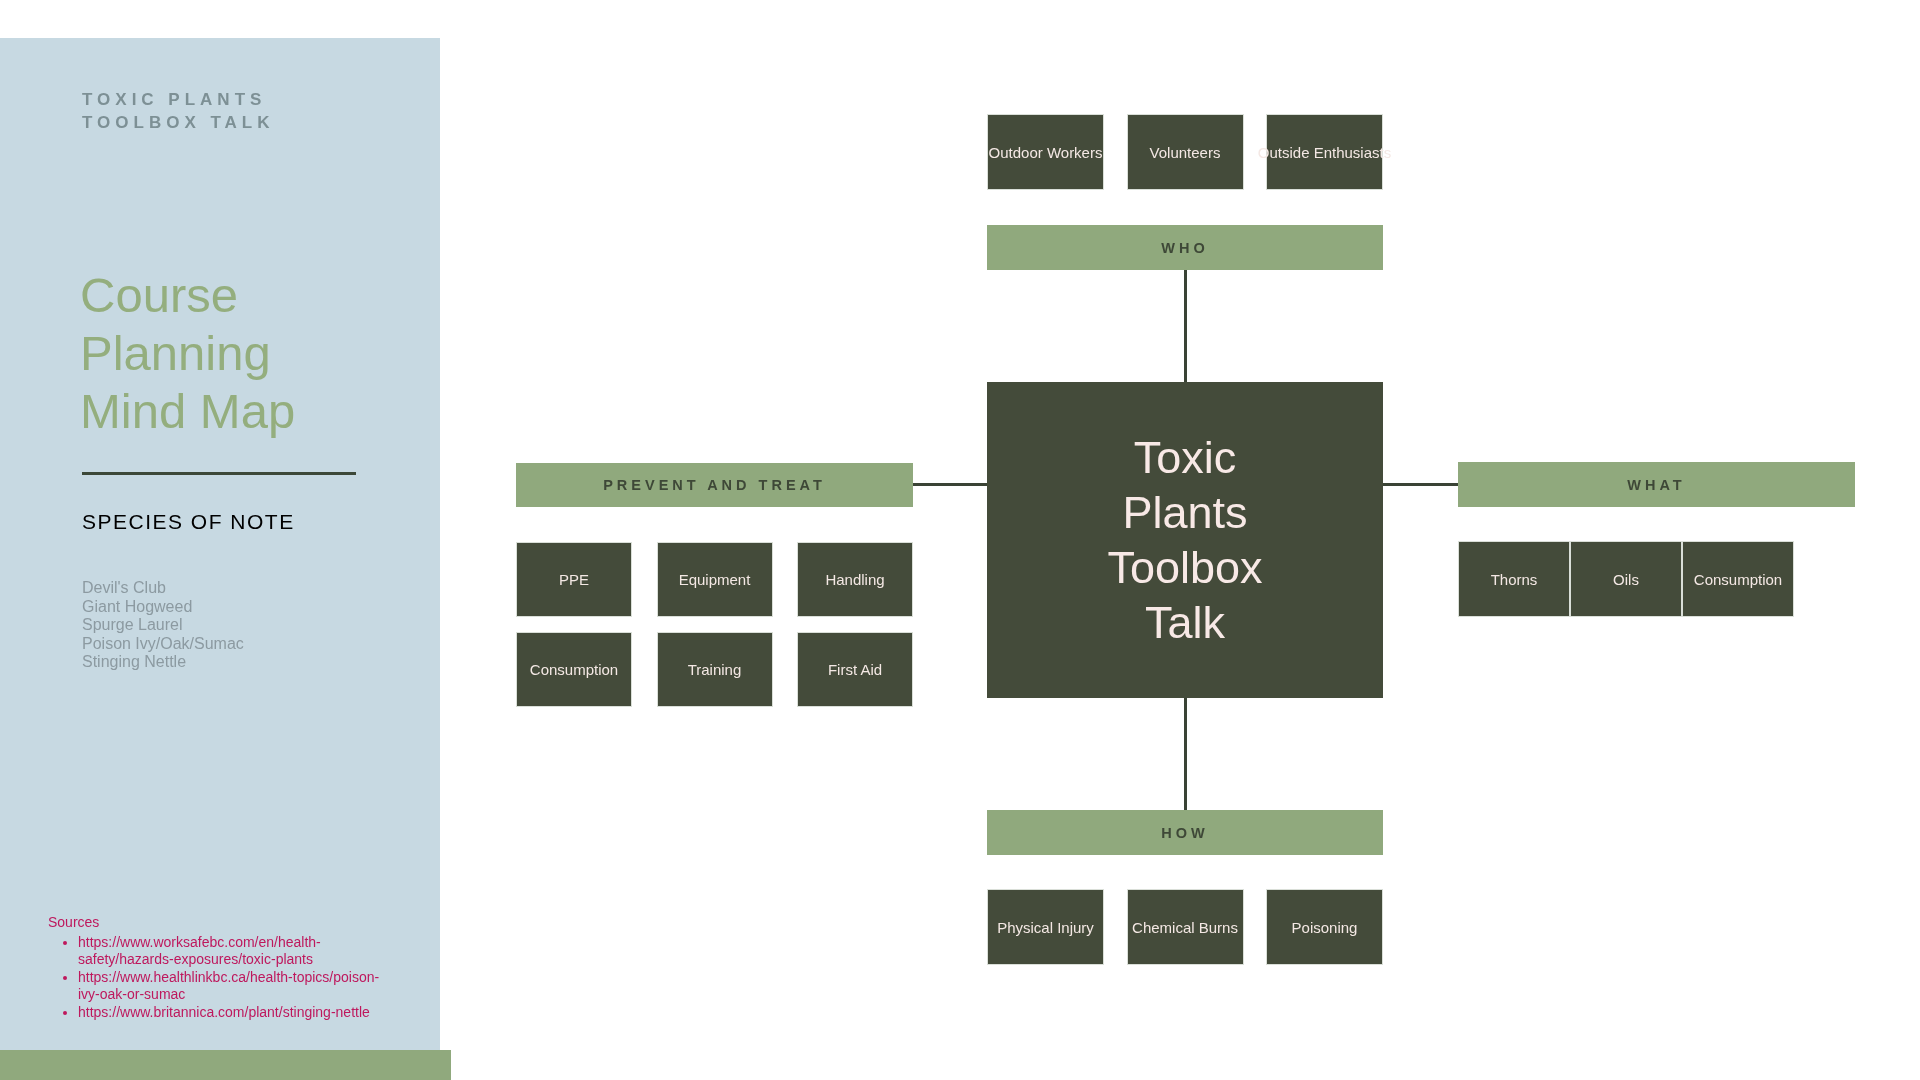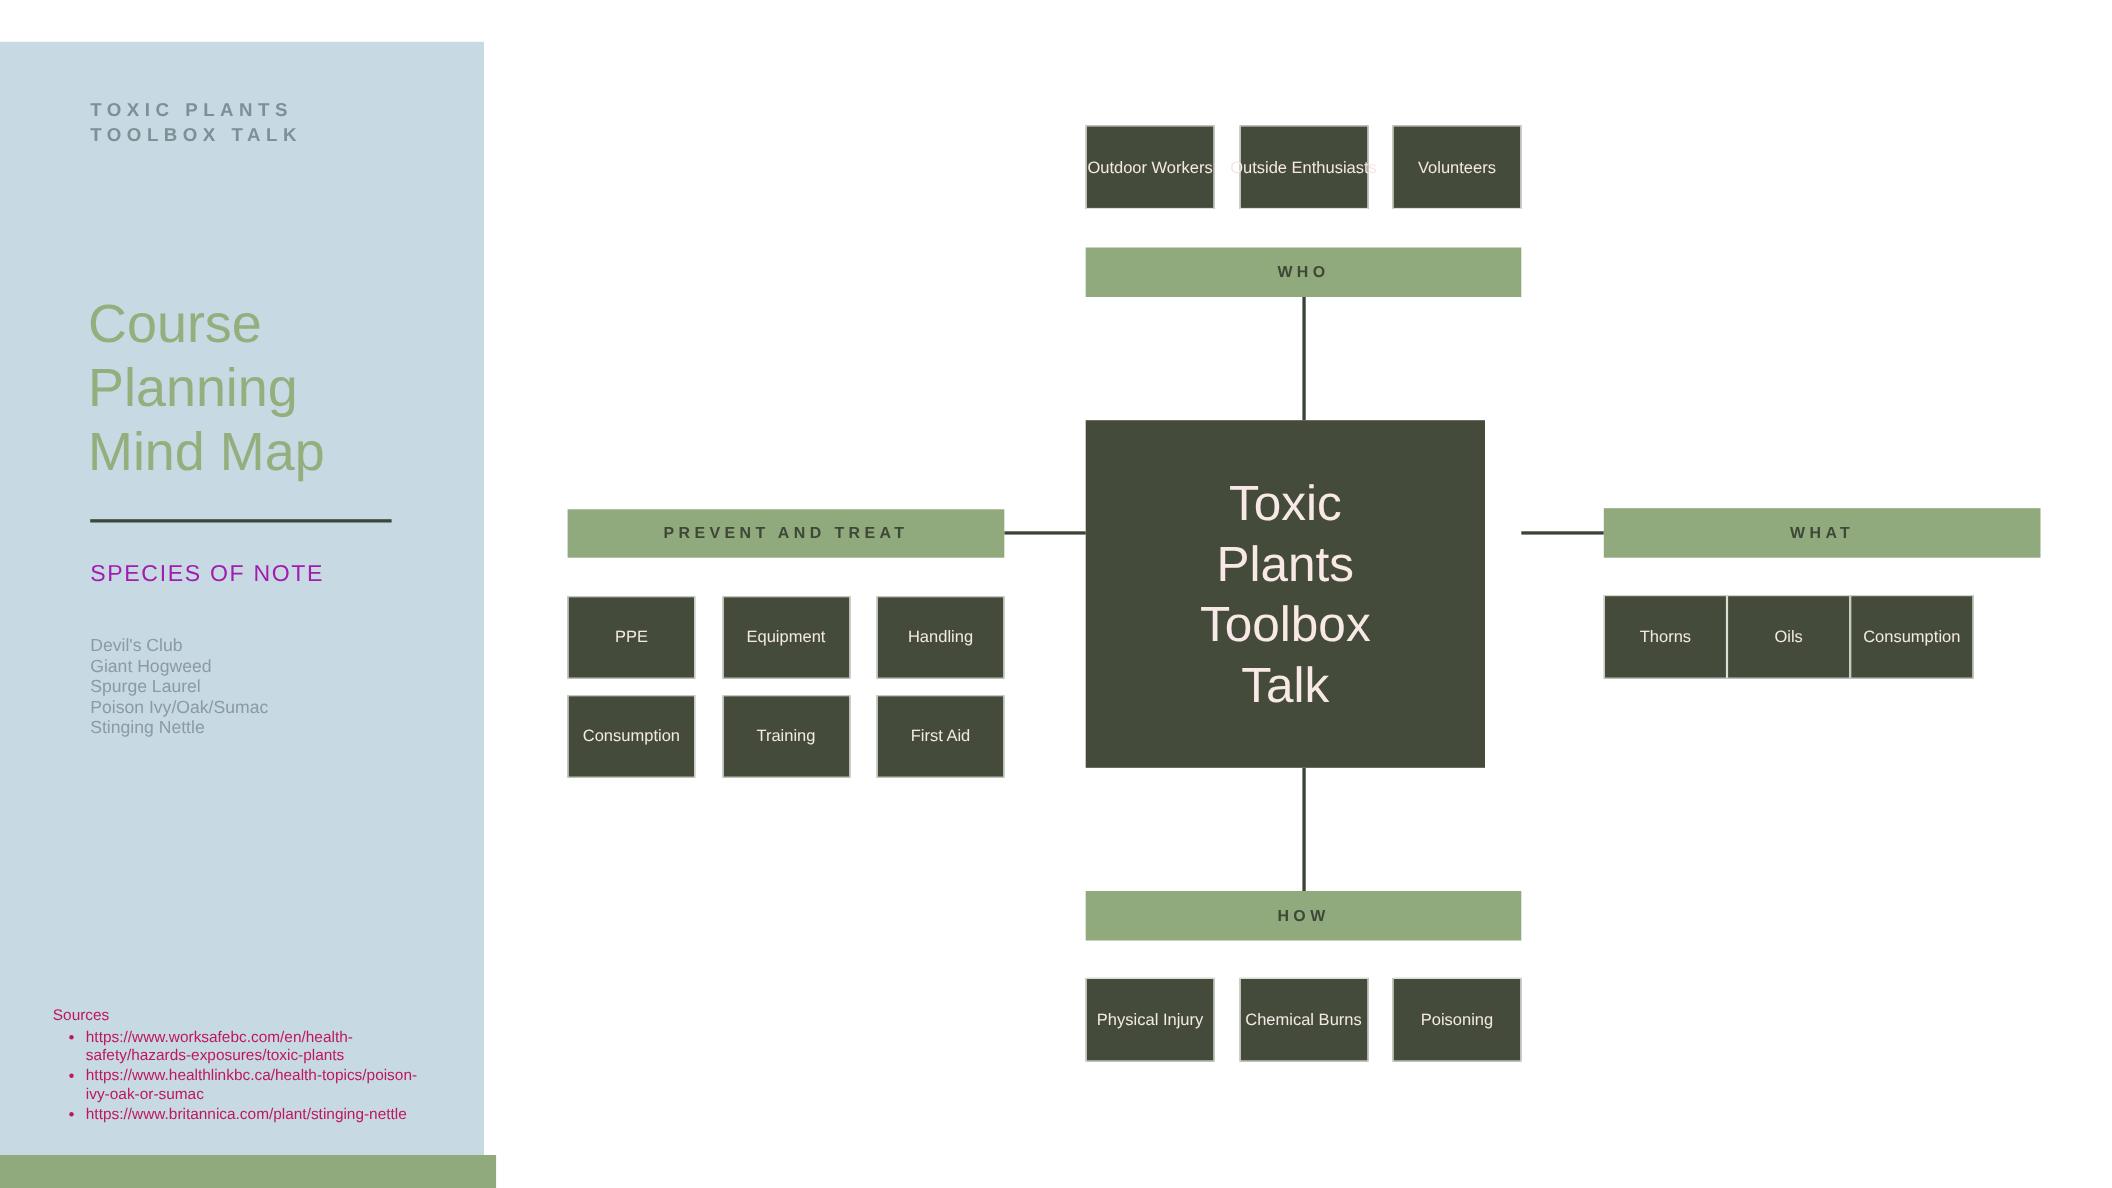--- a/index.html
+++ b/index.html
@@ -51,21 +51,21 @@
   .doc-title span { display: block; }
   .divider {
     position: absolute;
     left: 82px; top: 434px;
     width: 274px; height: 3px;
     background: #3c4838;
   }
   .species-heading {
     position: absolute;
     left: 82px; top: 472px;
-    color: #a21caf;
+    color: #000000;
     font-size: 21px;
     font-weight: 500;
     letter-spacing: 1.5px;
   }
   .species-list {
     position: absolute;
     left: 82px; top: 541px;
     margin: 0; padding: 0;
     list-style: none;
     color: #8c9aa1;
@@ -83,21 +83,21 @@
   .sources-list {
     margin: 2px 0 0 0;
     padding-left: 30px;
   }
   .sources-list li { margin: 0; }
 
   
   .center-node {
     position: absolute;
     left: 987px; top: 382px;
-    width: 363px; height: 316px;
+    width: 396px; height: 316px;
     background: #444b3a;
     display: flex;
     align-items: center;
     justify-content: center;
     text-align: center;
     color: #f8e9e6;
     font-size: 45px;
     font-weight: 500;
     line-height: 55px;
   }
@@ -208,22 +208,22 @@
     <div>
       <span>Toxic</span>
       <span>Plants</span>
       <span>Toolbox</span>
       <span>Talk</span>
     </div>
   </div>
 
   <div class="node-row row-who">
     <div class="node">Outdoor Workers</div>
+    <div class="node">Volunteers</div>
     <div class="node">Outside Enthusiasts</div>
-    <div class="node">Volunteers</div>
   </div>
   <div class="branch-bar bar-who">WHO</div>
 
   <div class="branch-bar bar-prevent">PREVENT AND TREAT</div>
   <div class="node-row row-prevent1">
     <div class="node">PPE</div>
     <div class="node">Equipment</div>
     <div class="node">Handling</div>
   </div>
   <div class="node-row row-prevent2">

